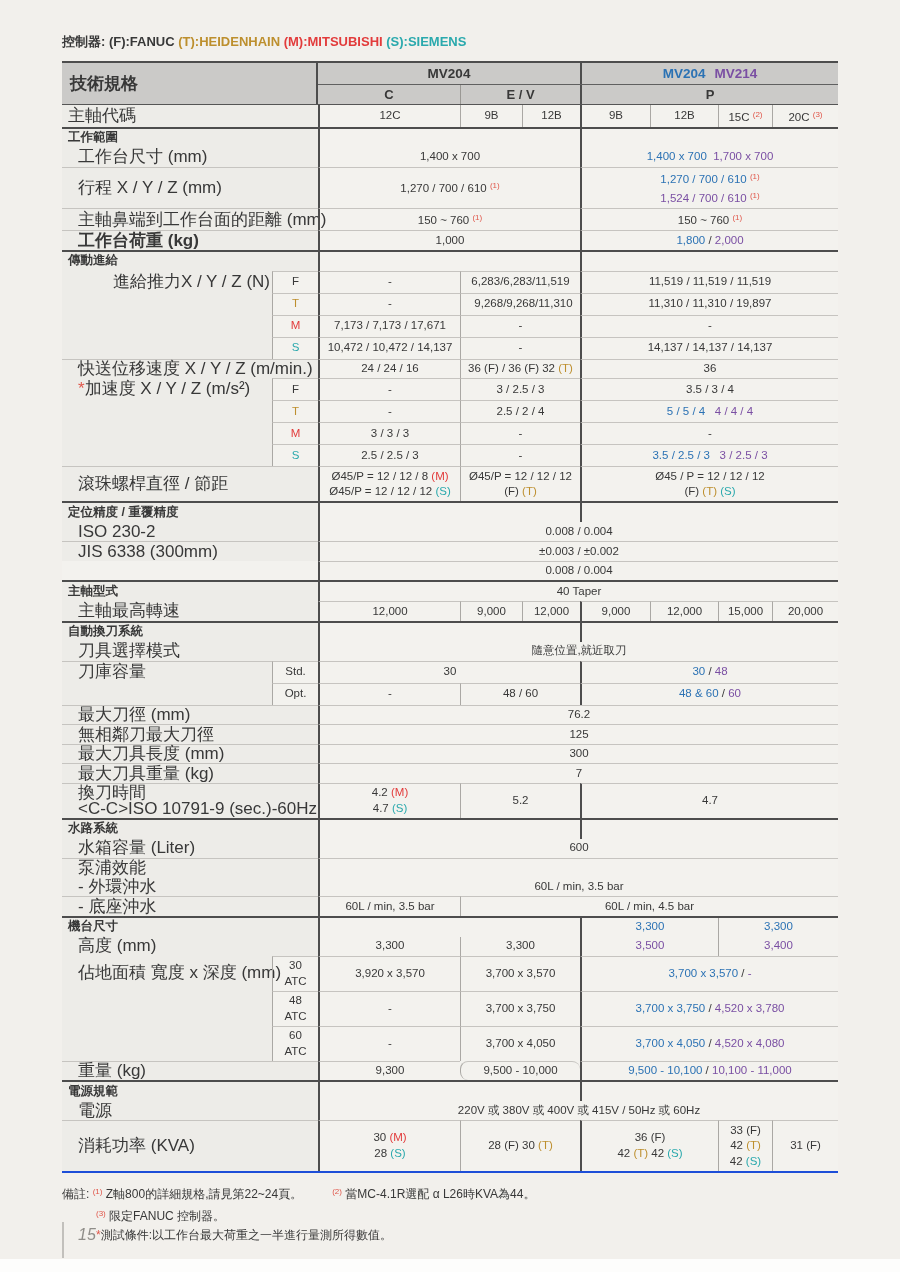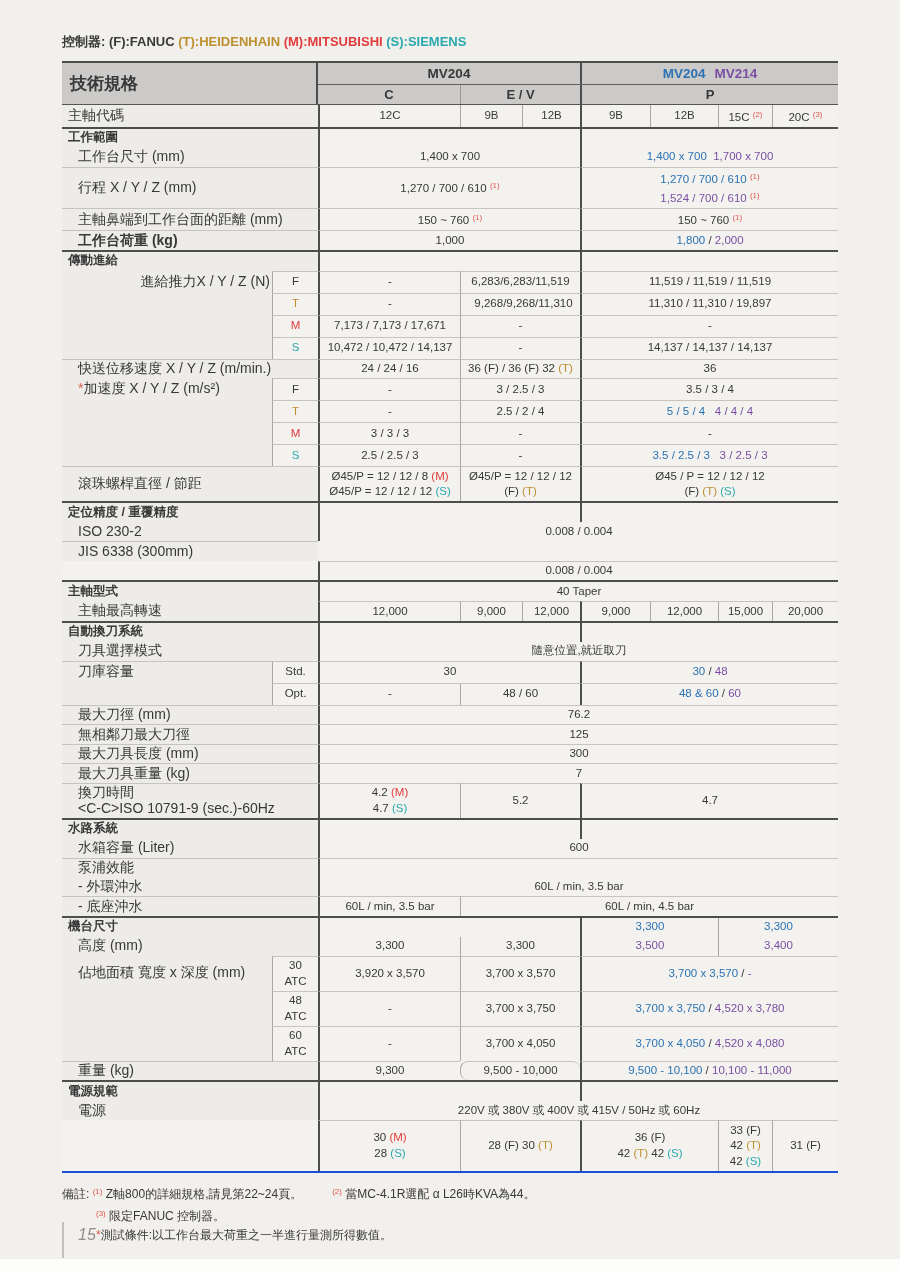--- a/index.html
+++ b/index.html
@@ -46,21 +46,21 @@
   .row.sec{border-top:2px solid #4d4d4d;}
   .cell{
     box-sizing:border-box;
     min-height:19px;
     display:flex;flex-direction:column;justify-content:center;
     font-size:11.5px;
     border-top:1px solid #c6c4c0;
     padding:1.5px 2px;
   }
   .row.has-sub .cell{min-height:22px;}
-  .cell.label{align-items:flex-start;background:#edece8;font-size:14px;padding-left:6px;}
+  .cell.label{align-items:flex-start;background:#edece8;font-size:17px;padding-left:6px;}
   .cell.label.indent{padding-left:16px;}
   .cell.label.bold{font-weight:bold;font-size:12.5px;}
   .cell.value{align-items:center;text-align:center;}
   .bl-strong{border-left:2px solid #4d4d4d;}
   .bl-light{border-left:1px solid #aaa8a4;}
   .no-top{border-top:none;}
   .ln{white-space:pre;line-height:15.5px;}
   .sup{font-size:8px;vertical-align:4px;letter-spacing:0;}
   
   .notes{margin-top:9px;font-size:12px;line-height:19px;}
@@ -354,20 +354,23 @@
             <div class="ln"><span>ISO 230-2</span></div>
           </div>
           <div class="cell value bl-strong no-top" style="grid-column: 3 / 10;">
             <div class="ln"><span>0.008 / 0.004</span></div>
           </div>
         </div>
         <div class="row">
           <div class="cell label indent" style="grid-column: 1 / 3;">
             <div class="ln"><span>JIS 6338 (300mm)</span></div>
           </div>
+          <div class="cell value bl-strong" style="grid-column: 3 / 10;">
+            <div class="ln"><span>±0.003 / ±0.002</span></div>
+          </div>
         </div>
         <div class="row">
           <div class="cell value bl-strong" style="grid-column: 3 / 10;">
             <div class="ln"><span>0.008 / 0.004</span></div>
           </div>
         </div>
         <div class="row sec">
           <div class="cell label bold no-top" style="grid-column: 1 / 3;">
             <div class="ln"><span>主軸型式</span></div>
           </div>
@@ -635,20 +638,23 @@
         </div>
         <div class="row">
           <div class="cell label indent no-top" style="grid-column: 1 / 3;">
             <div class="ln"><span>電源</span></div>
           </div>
           <div class="cell value bl-strong no-top" style="grid-column: 3 / 10;">
             <div class="ln"><span>220V 或 380V 或 400V 或 415V / 50Hz 或 60Hz</span></div>
           </div>
         </div>
         <div class="row">
+          <div class="cell label indent" style="grid-column: 1 / 3;">
+            <div class="ln"><span>消耗功率 (KVA)</span></div>
+          </div>
           <div class="cell value bl-strong" style="grid-column: 3 / 4;">
             <div class="ln"><span>30 </span><span style="color: rgb(226, 59, 59);">(M)</span></div>
             <div class="ln"><span>28 </span><span style="color: rgb(42, 169, 173);">(S)</span></div>
           </div>
           <div class="cell value bl-light" style="grid-column: 4 / 6;">
             <div class="ln"><span>28 (F) 30 </span><span style="color: rgb(189, 143, 46);">(T)</span></div>
           </div>
           <div class="cell value bl-strong" style="grid-column: 6 / 8;">
             <div class="ln"><span>36 (F)</span></div>
             <div class="ln"><span>42 </span><span style="color: rgb(189, 143, 46);">(T)</span><span> 42 </span><span style="color: rgb(42, 169, 173);">(S)</span></div>

